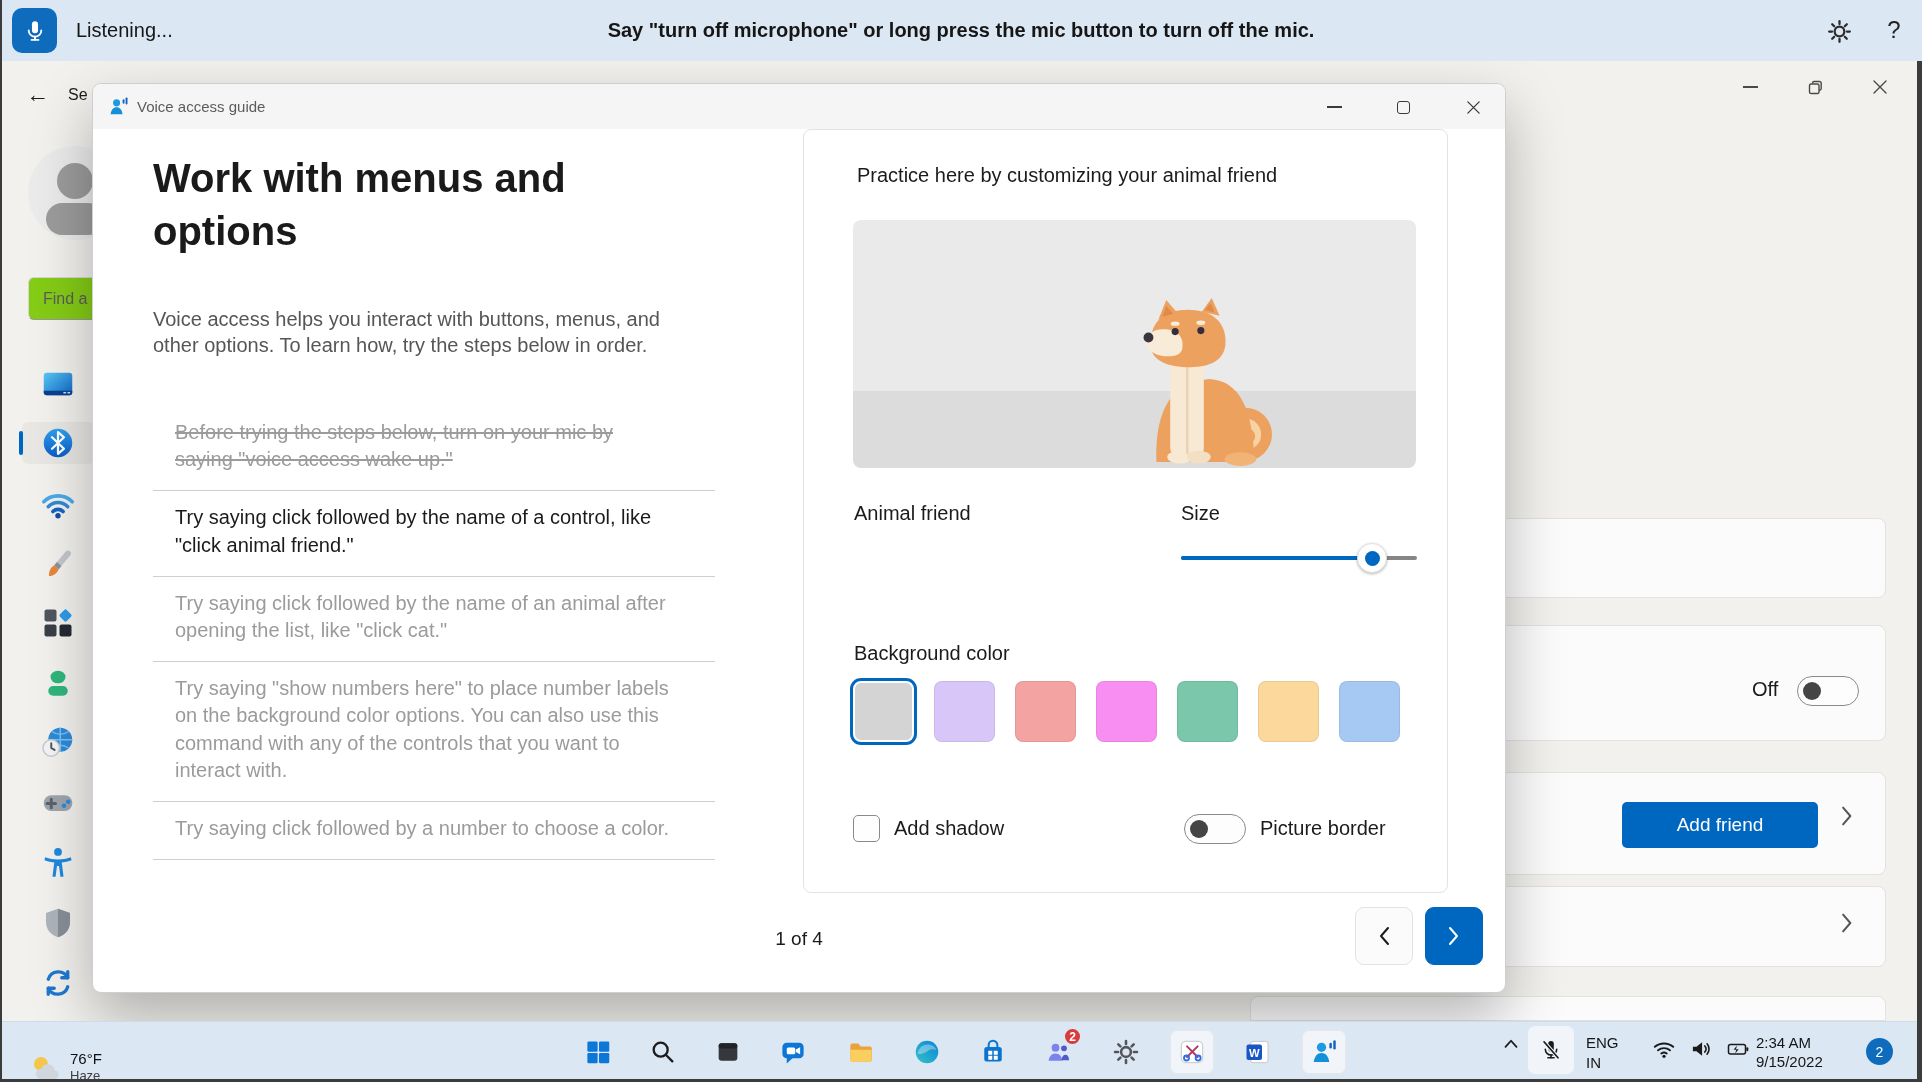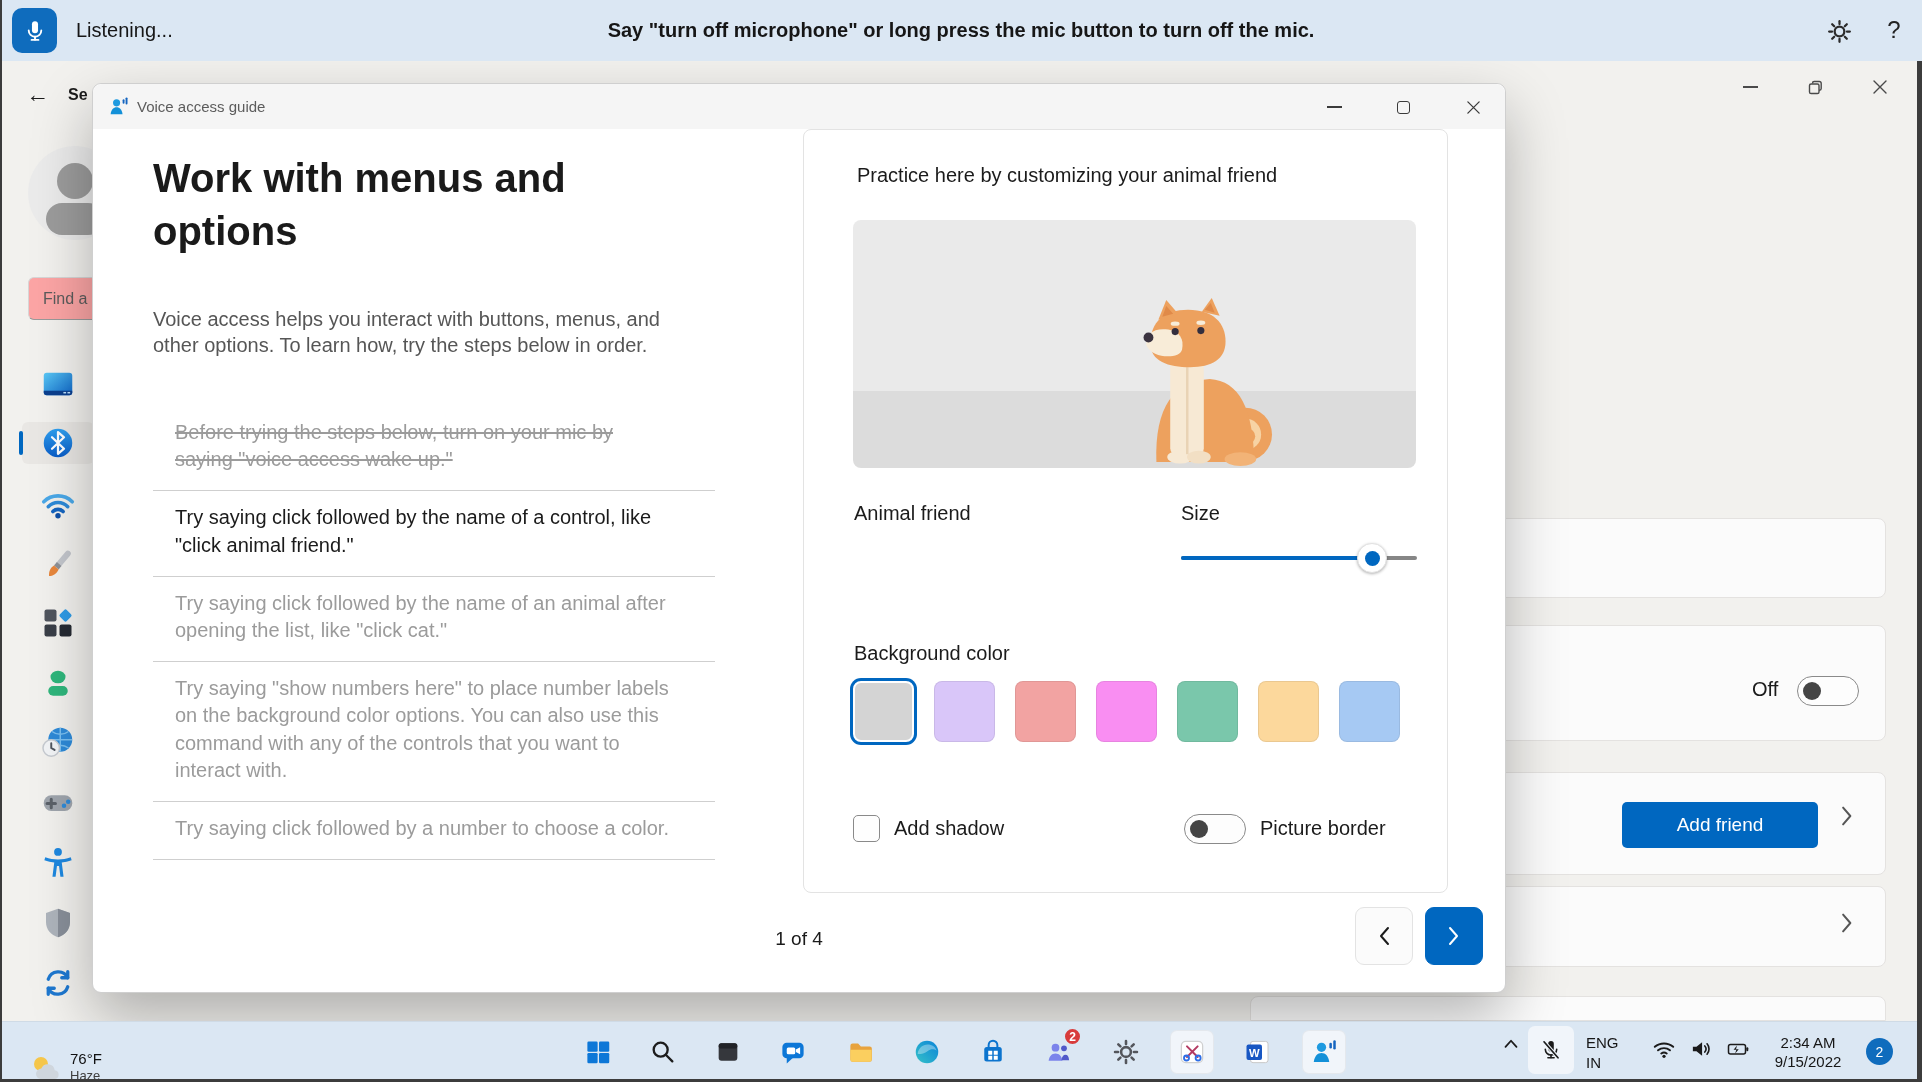--- a/index.html
+++ b/index.html
@@ -15,27 +15,27 @@
   .vb-status{position:absolute;left:76px;top:0;height:61px;display:flex;align-items:center;font-size:20px;color:#161616}
   .vb-hint{position:absolute;left:0;right:0;top:0;height:61px;display:flex;align-items:center;justify-content:center;
     font-size:20px;font-weight:600;color:#161616;pointer-events:none}
   .vb-gear{position:absolute;left:1822px;top:14px;width:34px;height:34px;display:flex;align-items:center;justify-content:center;cursor:pointer}
   .vb-help{position:absolute;left:1876px;top:12px;width:36px;height:36px;display:flex;align-items:center;justify-content:center;
     font-size:24px;color:#222;cursor:pointer}
 
   
   .settings{position:absolute;left:0;top:61px;width:1922px;height:960px;background:#f2f1ee;z-index:1}
   .back-arrow{position:absolute;left:26px;top:20px;font-size:23px;color:#1b1b1b;cursor:pointer}
-  .win-title{position:absolute;left:68px;top:25px;font-size:16px;font-weight:700}
+  .win-title{position:absolute;left:68px;top:25px;font-size:16px;font-weight:400}
   .wc{position:absolute;width:32px;height:30px;display:flex;align-items:center;justify-content:center;cursor:pointer}
   .wc-min-bar{width:15px;height:2px;background:#4a4a4a}
   .avatar{position:absolute;left:28px;top:85px;width:94px;height:94px;border-radius:50%;background:#ebebeb;overflow:hidden}
   .avatar .head{position:absolute;left:29px;top:17px;width:36px;height:36px;border-radius:50%;background:#9c9c9c}
   .avatar .body{position:absolute;left:18px;top:57px;width:58px;height:32px;border-radius:16px;background:#9c9c9c}
-  .search-box{position:absolute;left:28px;top:216px;width:120px;height:43px;background:#fca5a5;border:1px solid #d6d6d6;
+  .search-box{position:absolute;left:28px;top:216px;width:120px;height:43px;background:#84cc16;border:1px solid #d6d6d6;
     border-bottom-color:#9a9a9a;border-radius:6px;font-size:16px;color:#5c5c5c;display:flex;align-items:center;padding-left:14px;cursor:text}
   .side-item{position:absolute;left:40px;width:36px;height:36px;cursor:pointer}
   .side-pill{position:absolute;left:22px;top:361px;width:72px;height:42px;border-radius:6px;background:#e9e7e4}
   .side-ind{position:absolute;left:19px;top:370px;width:4px;height:24px;border-radius:2px;background:#0067c0}
   .card{position:absolute;left:1250px;width:636px;background:#fbfbfb;border:1px solid #e4e2e0;border-radius:8px}
   .off-label{position:absolute;left:1752px;top:617px;font-size:20px}
   .toggle{border:1px solid #8a8a8a;border-radius:16px;background:#fdfdfd;cursor:pointer}
   .toggle .knob{position:absolute;left:5px;top:5px;width:18px;height:18px;border-radius:50%;background:#454545}
   .add-device{position:absolute;left:1622px;top:741px;width:196px;height:46px;border-radius:5px;background:#0067c0;color:#fff;
     font-size:19px;display:flex;align-items:center;justify-content:center;border:none;cursor:pointer}
@@ -82,21 +82,21 @@
   .taskbar{position:absolute;left:0;top:1021px;width:1922px;height:61px;background:#dbe7f3;z-index:30;border-top:1px solid rgba(0,0,0,.05)}
   .tb-app{position:absolute;top:8px;width:44px;height:44px;border-radius:7px;display:flex;align-items:center;justify-content:center;cursor:pointer}
   .tb-app.active{background:rgba(255,255,255,.6);box-shadow:inset 0 0 0 1px rgba(0,0,0,.05)}
   .tb-badge{position:absolute;right:-2px;top:-3px;width:19px;height:19px;border-radius:50%;background:#d83b3b;color:#fff;
     font-size:12px;font-weight:700;display:flex;align-items:center;justify-content:center;border:2px solid #dbe7f3}
   .weather{position:absolute;left:22px;top:20px;height:50px;display:flex;align-items:center;gap:8px;cursor:pointer;padding:0 6px;border-radius:6px}
   .weather .t{font-size:15px;color:#111;line-height:18px}
   .weather .d{font-size:13px;color:#3f3f3f;line-height:16px}
   .tray-item{position:absolute;display:flex;align-items:flex-start;justify-content:center;cursor:pointer}
   .lang{left:1586px;top:6px;width:52px;height:49px;flex-direction:column;font-size:15px;line-height:20px;color:#161616;border-radius:6px}
-  .clock{left:1756px;top:5px;width:104px;height:50px;flex-direction:column;align-items:center;font-size:15px;line-height:19px;color:#161616;border-radius:6px}
+  .clock{left:1756px;top:5px;width:104px;height:50px;flex-direction:column;align-items:flex-start;font-size:15px;line-height:19px;color:#161616;border-radius:6px}
   .notif-badge{position:absolute;left:1866px;top:1038px;width:27px;height:27px;border-radius:50%;background:#0f6cbd;color:#fff;
     font-size:14px;display:flex;align-items:center;justify-content:center;z-index:31;cursor:pointer}
   .mic-pill{position:absolute;left:1528px;top:1026px;width:46px;height:48px;border-radius:7px;background:rgba(255,255,255,.6);
     display:flex;align-items:center;justify-content:center;z-index:31;cursor:pointer}
 
   
   .edge{position:absolute;background:#3c3c3c;z-index:40}
 </style>
 </head>
 <body>

